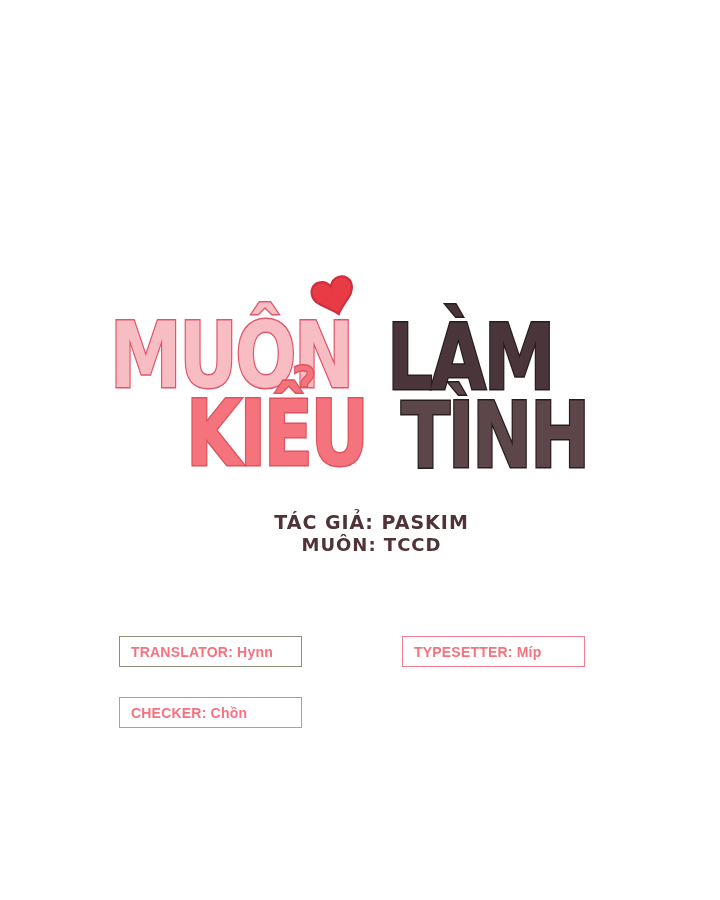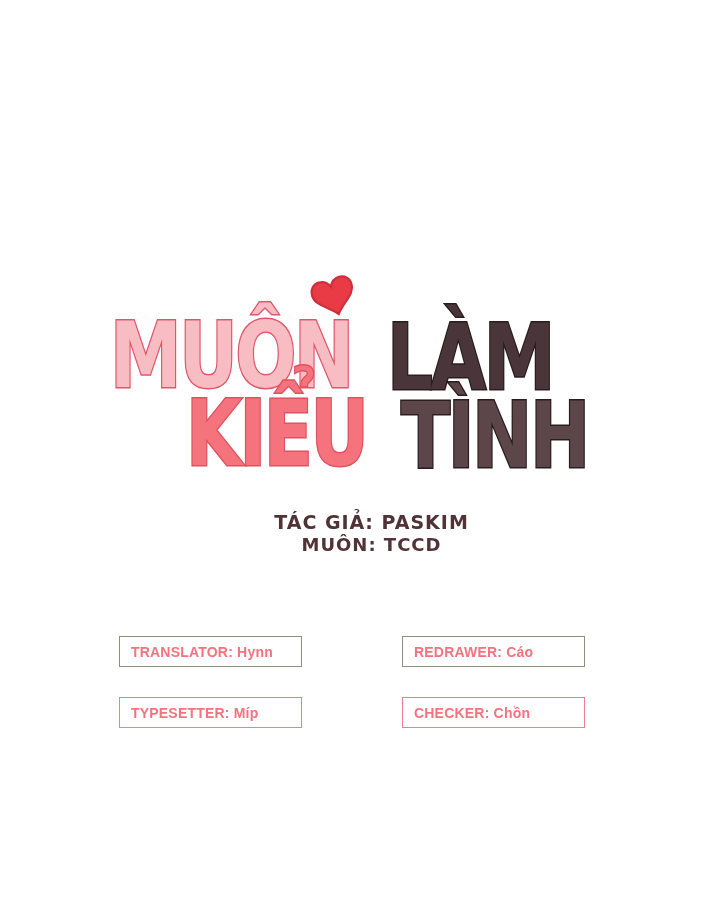--- a/index.html
+++ b/index.html
@@ -116,23 +116,20 @@
 
   <div class="credits-header" style="color: rgb(79, 51, 55);">
     <div class="line1">TÁC GIẢ: PASKIM</div>
     <div class="line2">MUÔN: TCCD</div>
   </div>
 
   <div class="credit-grid" style="color: rgb(244, 115, 127);">
     <div class="credit-box" style="border-color: rgb(143, 142, 123);">
       <span>TRANSLATOR: Hynn</span>
     </div>
-    <div class="credit-box" style="border-color: rgb(143, 142, 123);">
-      <span>REDRAWER: Cáo</span>
-    </div>
     <div class="credit-box" style="border-color: rgb(242, 125, 144);">
       <span>TYPESETTER: Míp</span>
     </div>
     <div class="credit-box" style="border-color: rgb(242, 125, 144);">
       <span>CHECKER: Chồn</span>
     </div>
   </div>
 
 </div>
 

